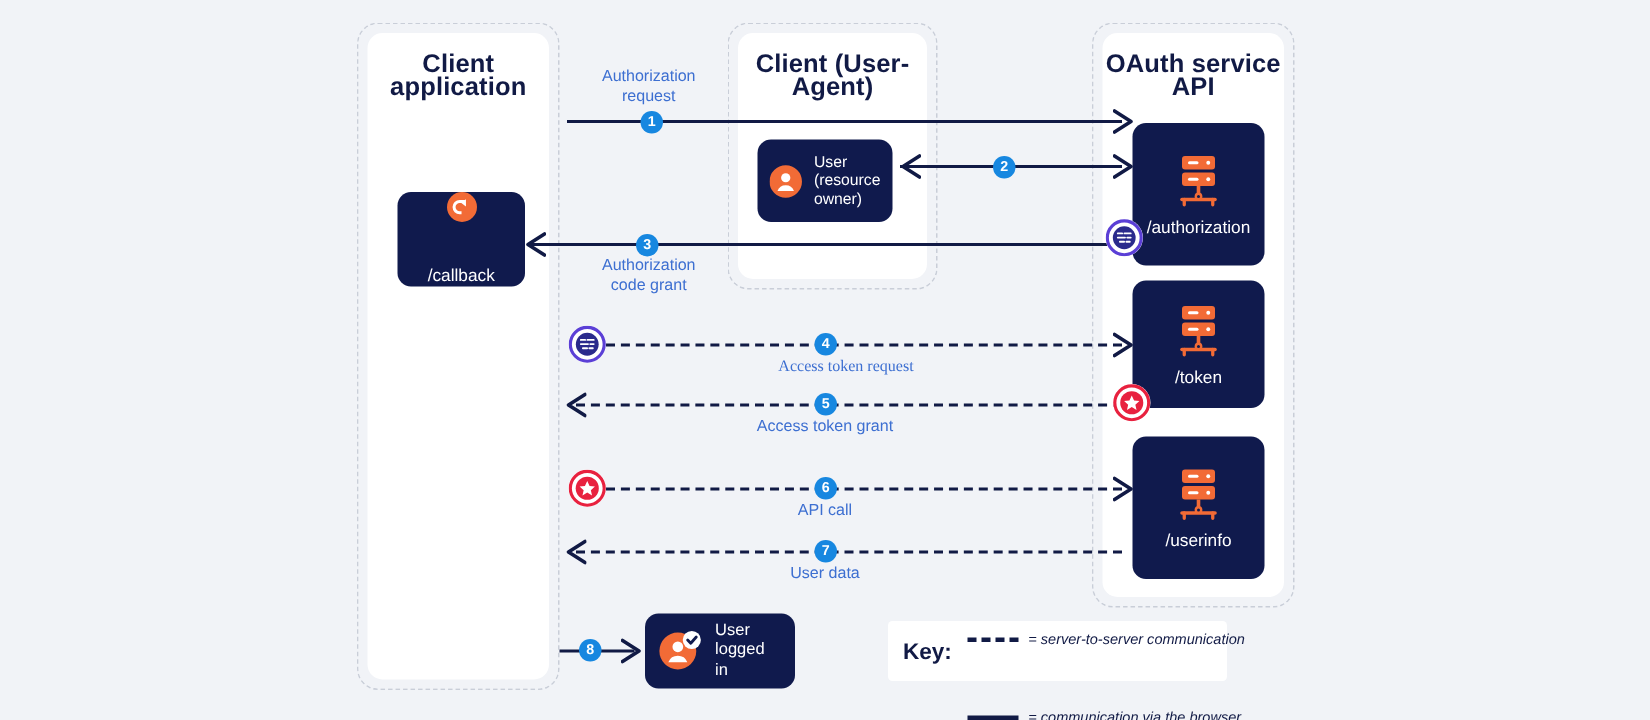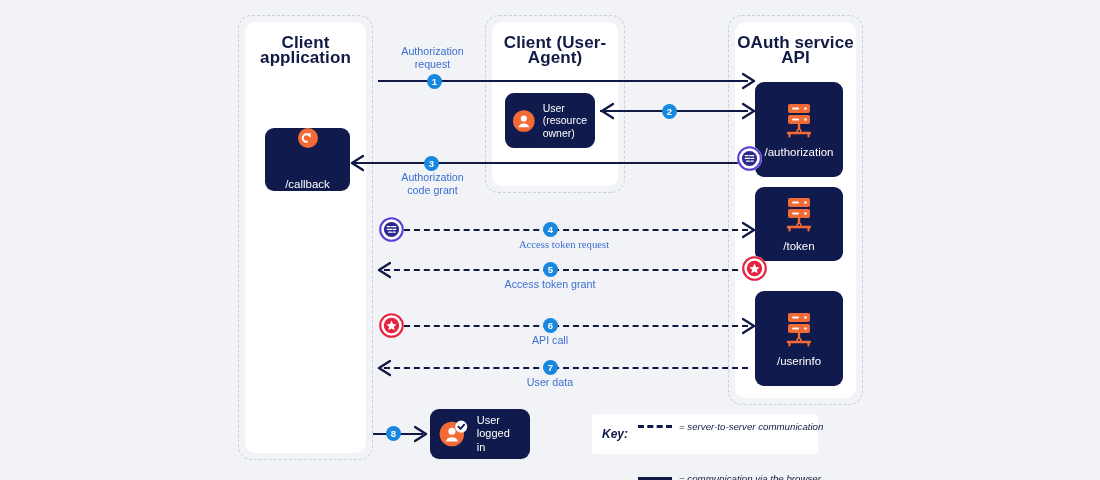--- a/index.html
+++ b/index.html
@@ -101,21 +101,21 @@
   .key-box {
     position: absolute;
     background: #ffffff;
     border-radius: 3px;
     display: flex;
     align-items: center;
     padding: 7px 10px;
     gap: 10px;
   }
   .key-word {
-    font-size: 12px; font-weight: bold; font-style: italic;
+    font-size: 15px; font-weight: bold; 
     color: #111a45;
   }
   .key-rows { display: flex; flex-direction: column; gap: 5px; }
   .key-row { display: flex; align-items: center; gap: 7px; margin-top: 36px; }
   .key-sample { width: 34px; height: 0; }
   .key-sample.dashed { border-top: 3px dashed #111a45; }
   .key-sample.solid  { border-top: 3px solid #111a45; }
   .key-text {
     font-size: 9.7px; font-style: italic; color: #111a45; white-space: nowrap;
   }
@@ -233,21 +233,21 @@
       <circle cx="25.5" cy="18.5" r="1.3" fill="#ffffff"></circle>
       <path d="M19 23 L19 28" stroke="#f26b36" stroke-width="2.4"></path>
       <path d="M8 32 L30 32" stroke="#f26b36" stroke-width="2.4" stroke-linecap="round"></path>
       <path d="M9.5 32 L9.5 35.5 M28.5 32 L28.5 35.5" stroke="#f26b36" stroke-width="2.2" stroke-linecap="round"></path>
       <circle cx="19" cy="30" r="2.6" fill="#f26b36"></circle>
       <circle cx="19" cy="30" r="1" fill="#101a4d"></circle>
     </svg>
     <div class="node-label">/authorization</div>
   </div>
 
-  <div class="node" style="left:755px; top:187px; width:88px; height:74px;">
+  <div class="node" style="left:755px; top:187px; width:88px; height:85px;">
     <svg class="ic" width="38" height="40" viewBox="0 0 38 40" style="margin-bottom:4px;">
       <rect x="8" y="3" width="22" height="9" rx="2" fill="#f26b36"></rect>
       <rect x="8" y="14" width="22" height="9" rx="2" fill="#f26b36"></rect>
       <rect x="12" y="6.5" width="7" height="2" rx="1" fill="#ffffff"></rect>
       <rect x="12" y="17.5" width="7" height="2" rx="1" fill="#ffffff"></rect>
       <circle cx="25.5" cy="7.5" r="1.3" fill="#ffffff"></circle>
       <circle cx="25.5" cy="18.5" r="1.3" fill="#ffffff"></circle>
       <path d="M19 23 L19 28" stroke="#f26b36" stroke-width="2.4"></path>
       <path d="M8 32 L30 32" stroke="#f26b36" stroke-width="2.4" stroke-linecap="round"></path>
       <path d="M9.5 32 L9.5 35.5 M28.5 32 L28.5 35.5" stroke="#f26b36" stroke-width="2.2" stroke-linecap="round"></path>

